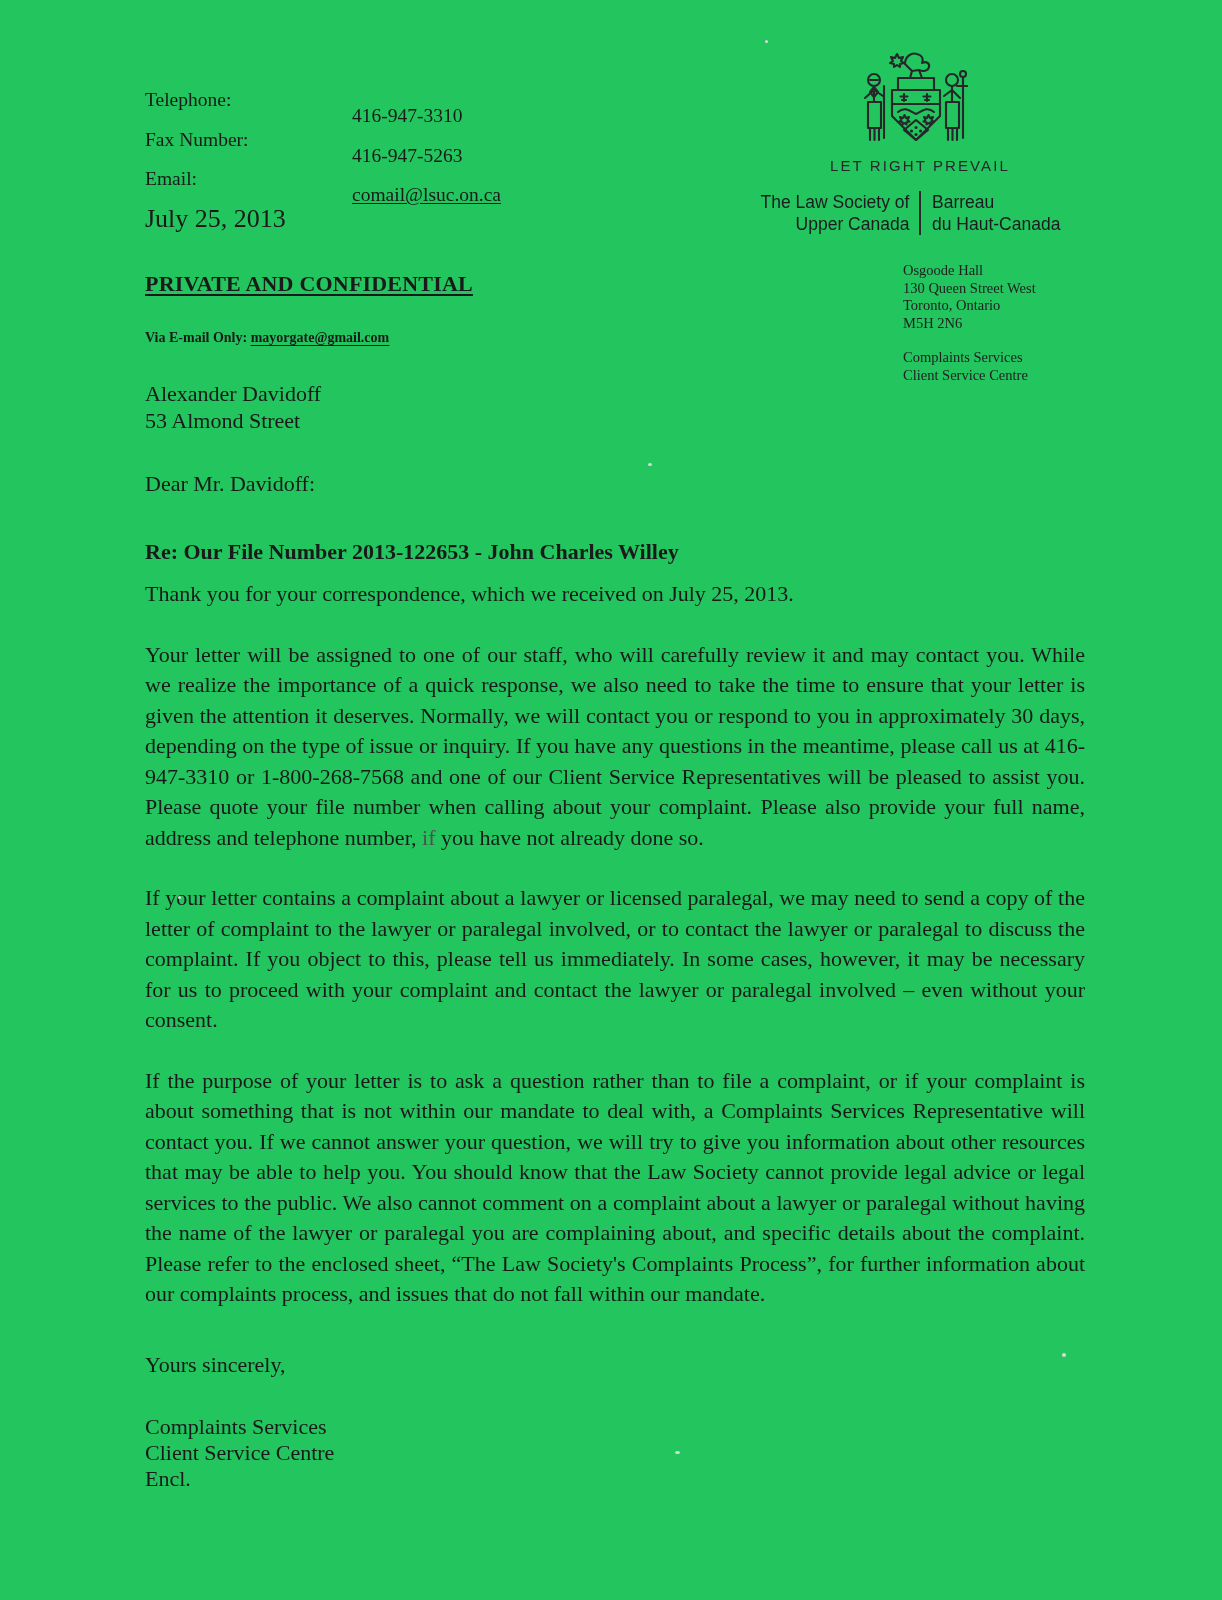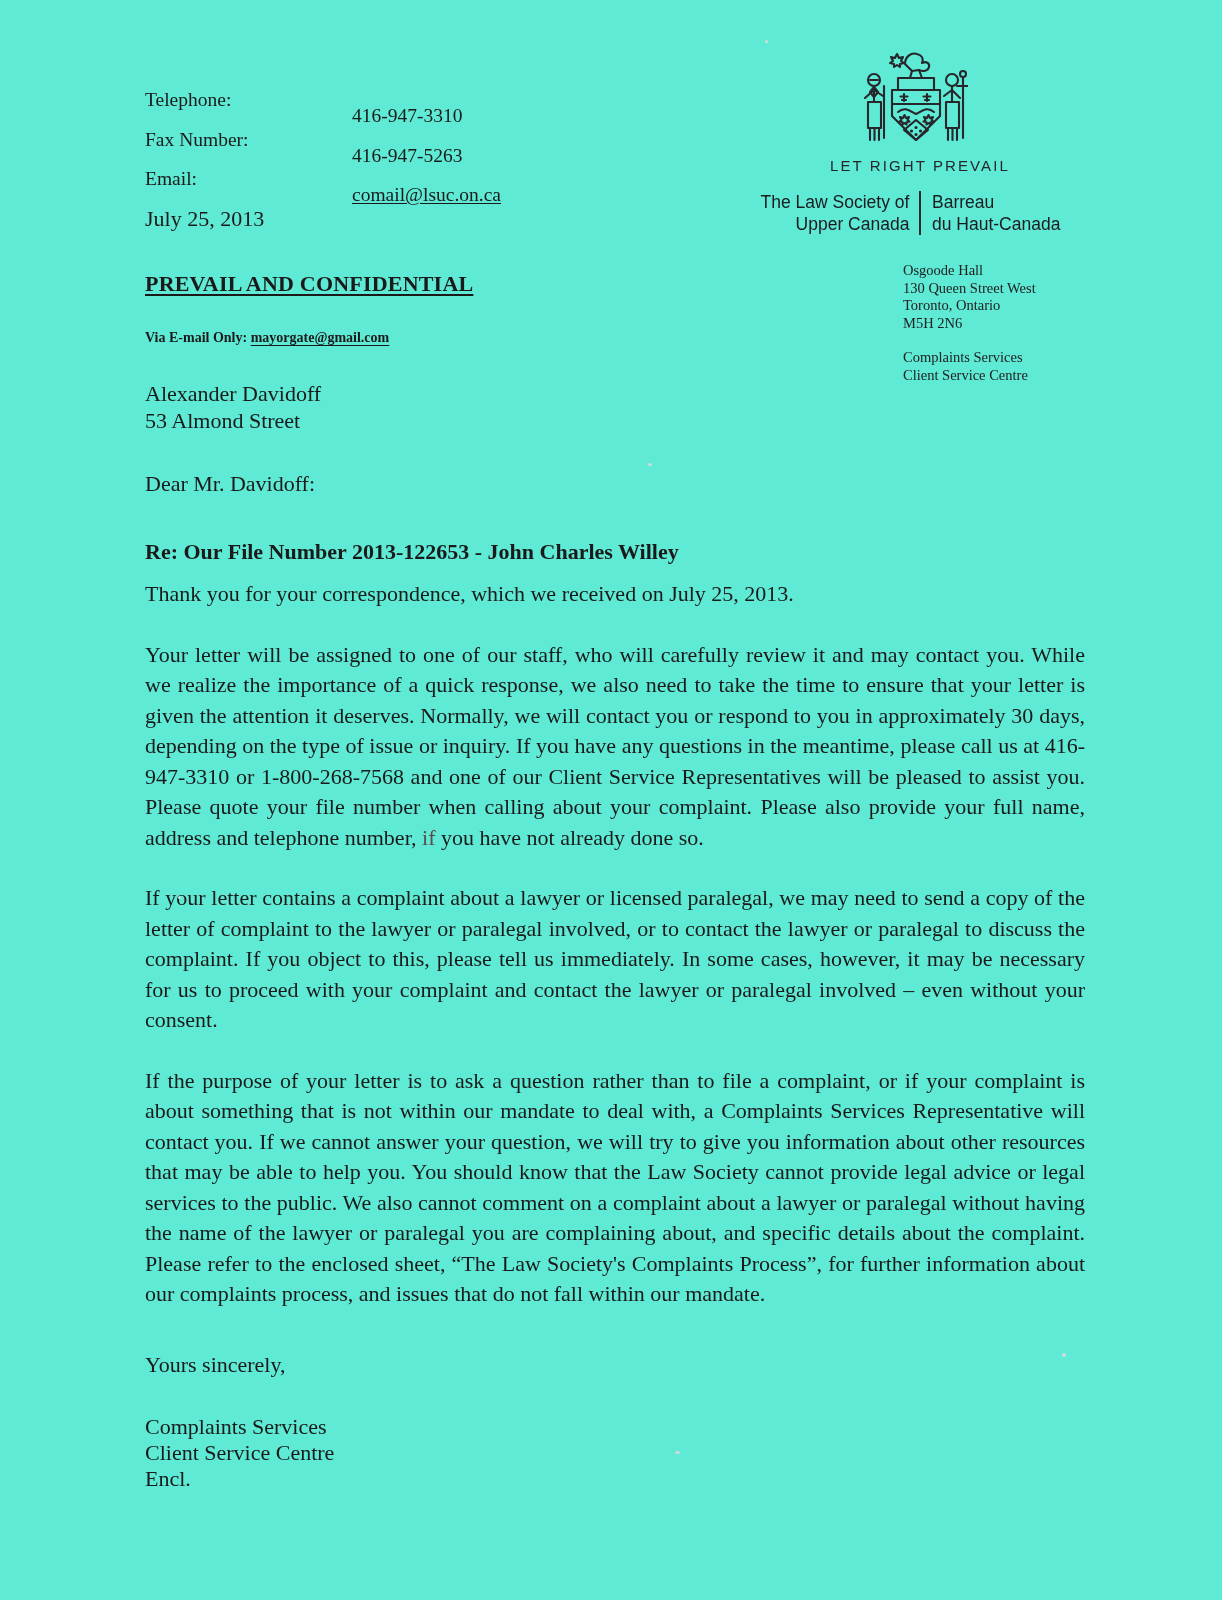--- a/index.html
+++ b/index.html
@@ -13,21 +13,21 @@
     position: relative;
     overflow: hidden;
     font-family: "Liberation Serif", "DejaVu Serif", serif;
     color: #1a1a1a;
     -webkit-font-smoothing: antialiased;
   }
 
   .page {
     position: absolute;
     inset: 0;
-    background: #5eead4;
+    background: #22c55e;
   }
 
   
   .contact-block {
     position: absolute;
     left: 145px;
     top: 88px;
     font-size: 19.5px;
     line-height: 23.5px;
   }
@@ -120,21 +120,21 @@
   }
 
   
   .letter {
     position: absolute;
     left: 145px;
     top: 205px;
     width: 940px;
   }
   .date-line {
-    font-size: 22px;
+    font-size: 26px;
     line-height: 28px;
   }
   .confidential {
     margin-top: 38px;
     font-size: 22px;
     font-weight: bold;
     text-decoration: underline;
     text-underline-offset: 3px;
     display: inline-block;
     letter-spacing: 0.2px;
@@ -291,21 +291,21 @@
     <div>M5H 2N6</div>
     <div class="gap"></div>
     <div>Complaints Services</div>
     <div>Client Service Centre</div>
   </div>
 
   <div class="letter">
 
     <div class="date-line">July 25, 2013</div>
 
-    <div><span class="confidential">PREVAIL AND CONFIDENTIAL</span></div>
+    <div><span class="confidential">PRIVATE AND CONFIDENTIAL</span></div>
 
     <div class="via-email">
       <span>Via E-mail Only:</span>
       <span class="email">mayorgate@gmail.com</span>
     </div>
 
     <div class="recipient">
       <div>Alexander Davidoff</div>
       <div>53 Almond Street</div>
     </div>

